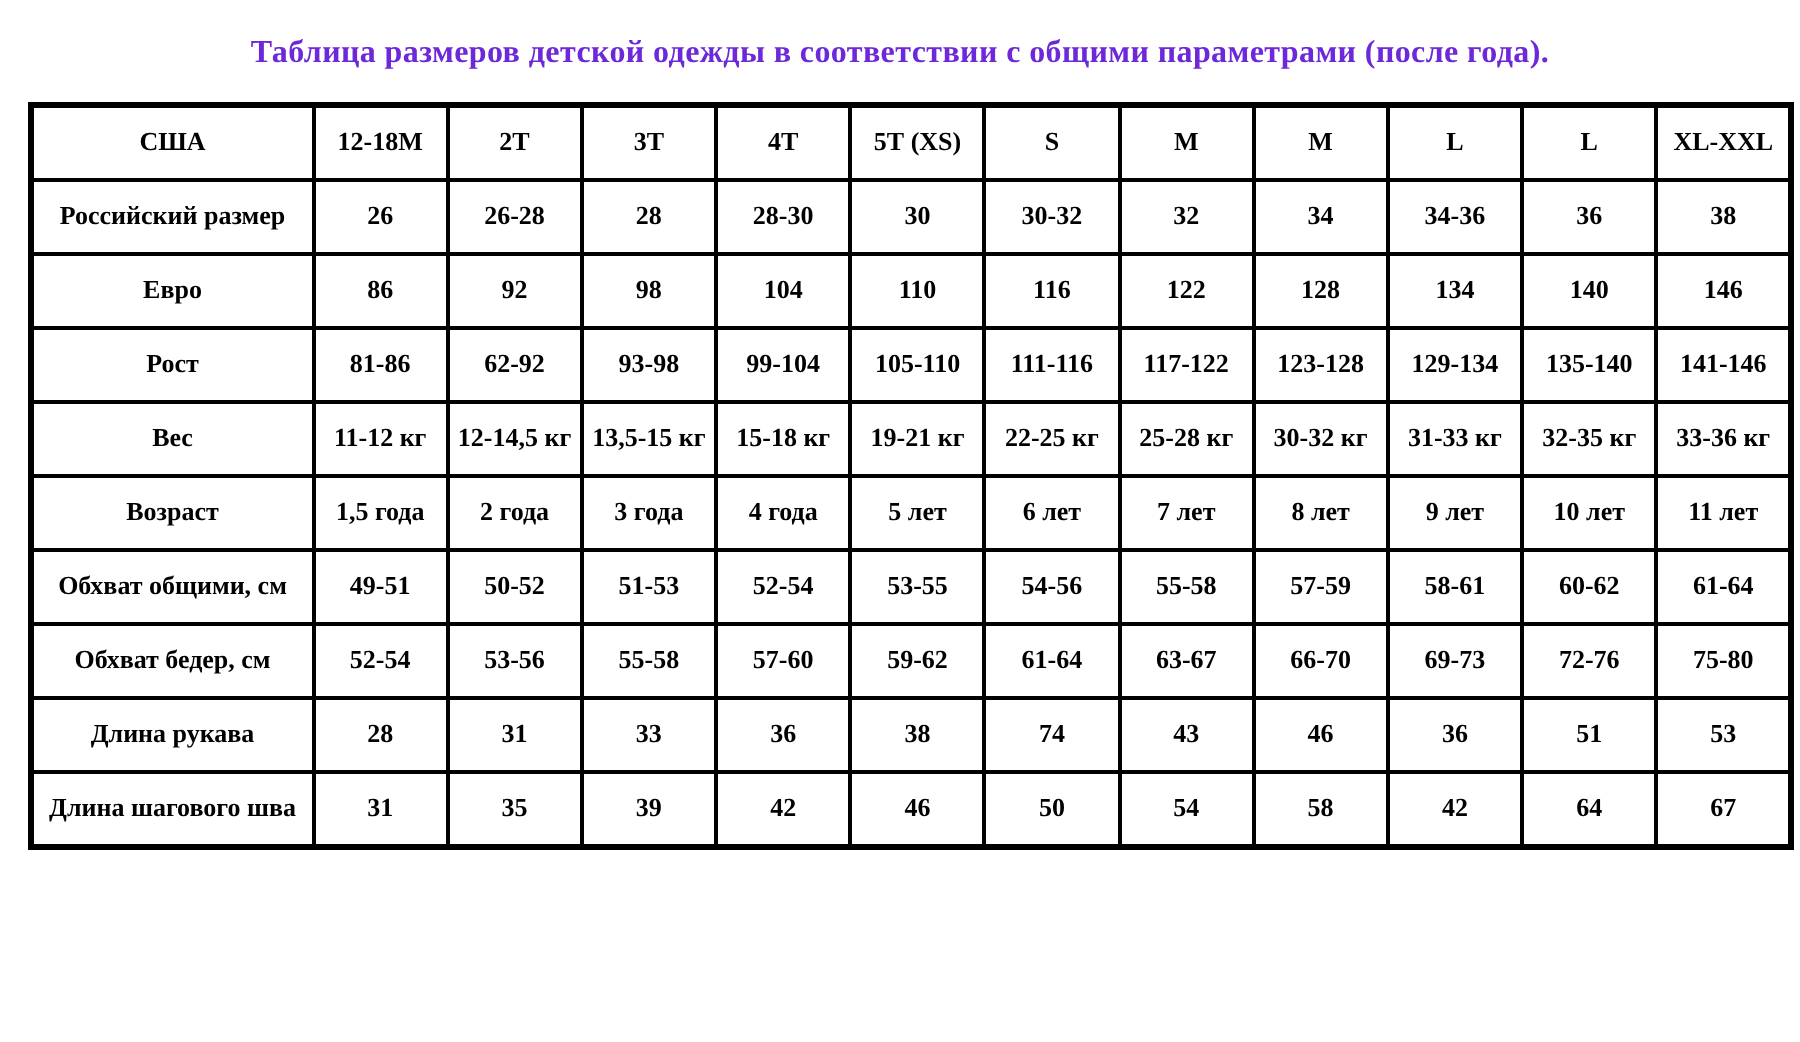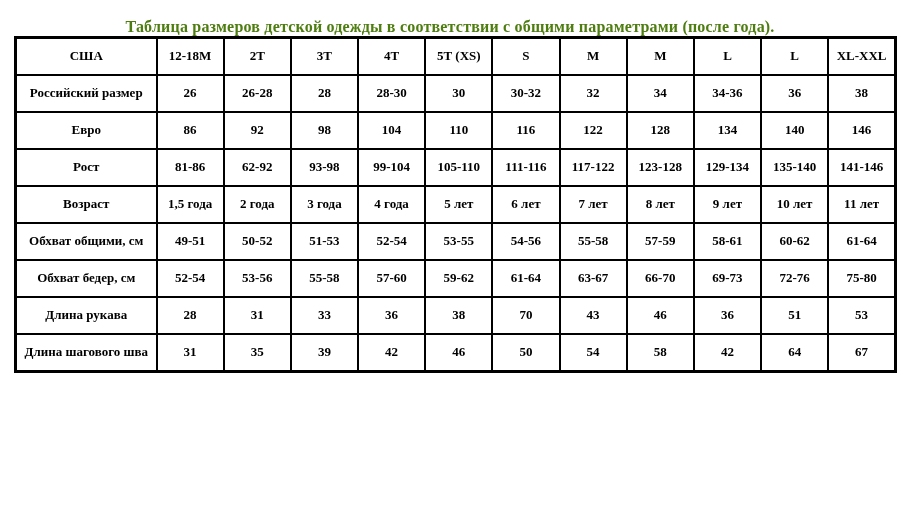--- a/index.html
+++ b/index.html
@@ -9,25 +9,25 @@
     font-family: "Liberation Serif", serif;
   }
   .page {
     width: 900px;
     height: 521px;
     box-sizing: border-box;
     padding: 10px 14px;
     background: #ffffff;
   }
   .title {
-    margin: 8px 0 0 0;
+    margin: 8px 0 15px 0;
     text-align: center;
     font-size: 16px;
     font-weight: bold;
-    color: #4d7c0f;
+    color: #6d28d9;
     letter-spacing: 0.2px;
   }
   table.size-table {
     width: 883px;
     border-collapse: collapse;
     table-layout: fixed;
     border: 3px solid #000000;
   }
   .size-table th,
   .size-table td {
@@ -110,20 +110,34 @@
           <td>99-104</td>
           <td>105-110</td>
           <td>111-116</td>
           <td>117-122</td>
           <td>123-128</td>
           <td>129-134</td>
           <td>135-140</td>
           <td>141-146</td>
         </tr>
         <tr>
+          <td class="row-label">Вес</td>
+          <td>11-12 кг</td>
+          <td>12-14,5 кг</td>
+          <td>13,5-15 кг</td>
+          <td>15-18 кг</td>
+          <td>19-21 кг</td>
+          <td>22-25 кг</td>
+          <td>25-28 кг</td>
+          <td>30-32 кг</td>
+          <td>31-33 кг</td>
+          <td>32-35 кг</td>
+          <td>33-36 кг</td>
+        </tr>
+        <tr>
           <td class="row-label">Возраст</td>
           <td>1,5 года</td>
           <td>2 года</td>
           <td>3 года</td>
           <td>4 года</td>
           <td>5 лет</td>
           <td>6 лет</td>
           <td>7 лет</td>
           <td>8 лет</td>
           <td>9 лет</td>
@@ -158,21 +172,21 @@
           <td>72-76</td>
           <td>75-80</td>
         </tr>
         <tr>
           <td class="row-label">Длина рукава</td>
           <td>28</td>
           <td>31</td>
           <td>33</td>
           <td>36</td>
           <td>38</td>
-          <td>70</td>
+          <td>74</td>
           <td>43</td>
           <td>46</td>
           <td>36</td>
           <td>51</td>
           <td>53</td>
         </tr>
         <tr>
           <td class="row-label">Длина шагового шва</td>
           <td>31</td>
           <td>35</td>

